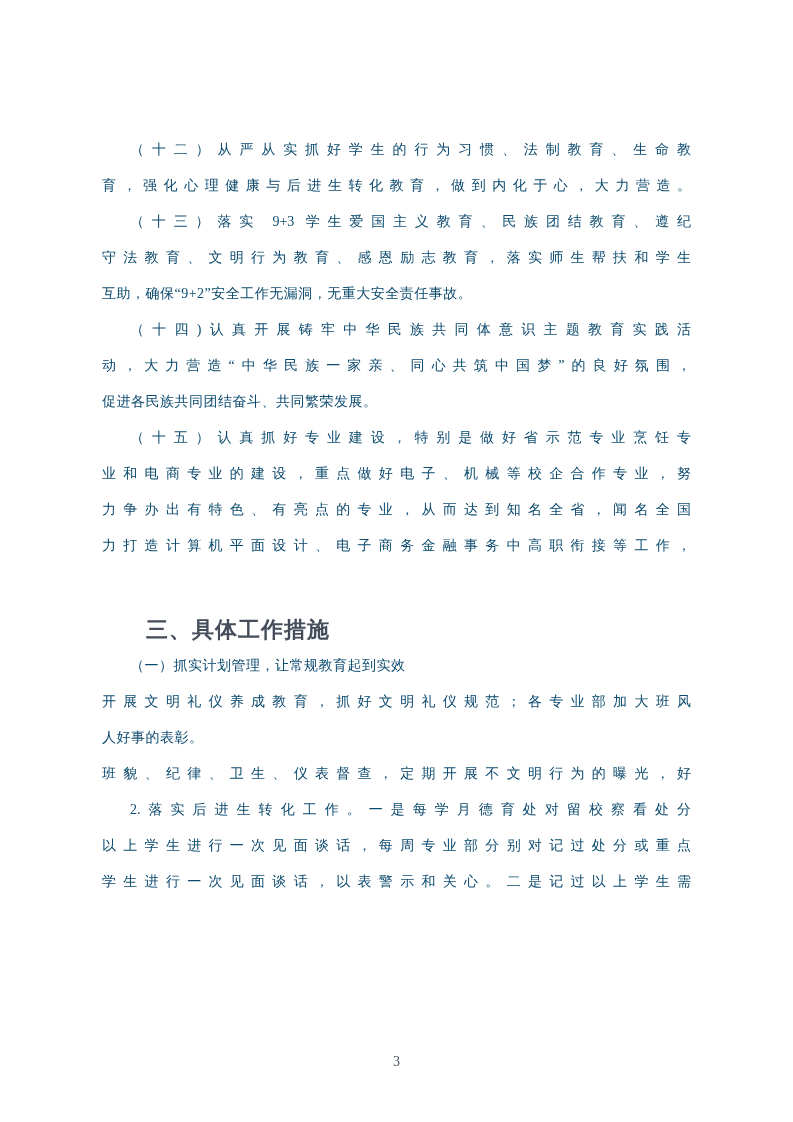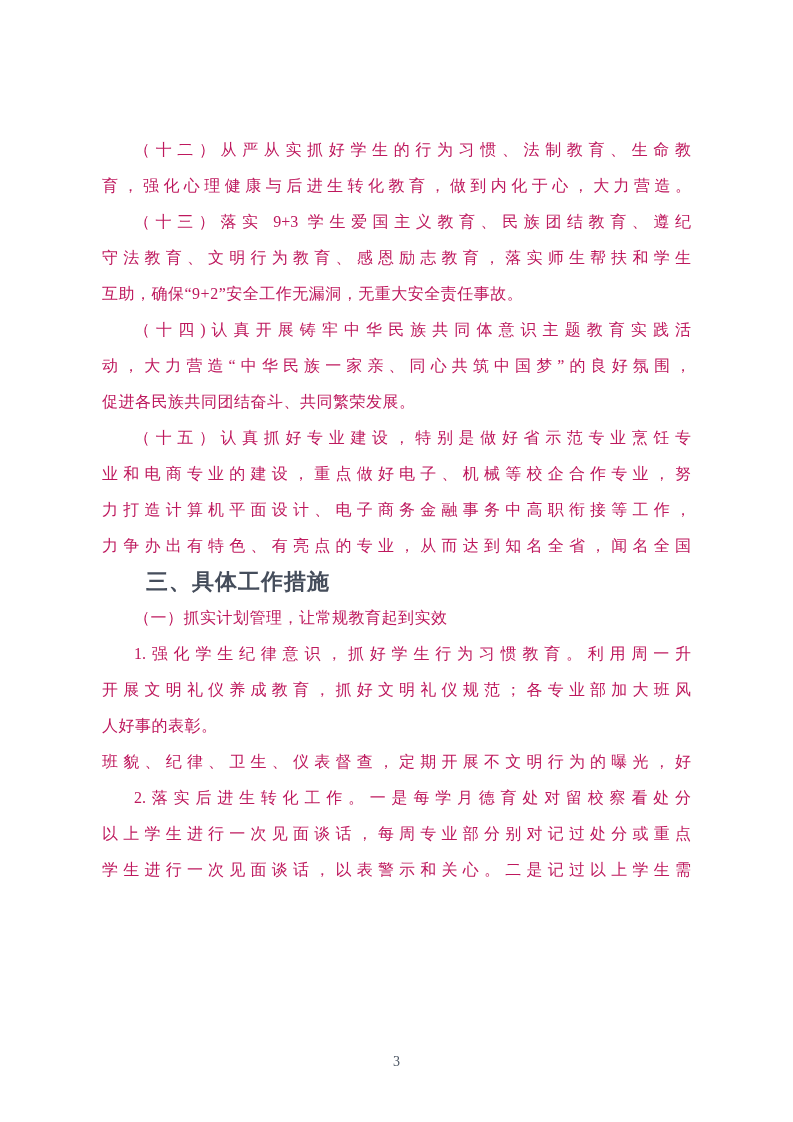--- a/index.html
+++ b/index.html
@@ -17,42 +17,43 @@
   }
   .content {
     position: absolute;
     left: 102px;
     top: 132px;
     width: 589px;
   }
   .line {
     height: 36px;
     line-height: 36px;
-    font-size: 16px;
-    color: #be185d;
+    font-size: 14px;
+    color: #0c4a6e;
     letter-spacing: 0.5px;
     white-space: nowrap;
   }
   .line.fill {
     white-space: normal;
     text-align: justify;
     text-align-last: justify;
     letter-spacing: 0;
   }
   .line.indent {
     text-indent: 2em;
   }
   .line.heading {
     font-family: "Liberation Sans", "DejaVu Sans", sans-serif;
     font-weight: bold;
     font-size: 22px;
     color: #454d5b;
     letter-spacing: 1px;
   }
   .line.gap {
+    margin-top: 48px;
   }
   .page-number {
     position: absolute;
     top: 1054px;
     left: 0;
     width: 100%;
     text-align: center;
     font-size: 14px;
     color: #4b5563;
     font-family: "Liberation Serif", "DejaVu Serif", serif;
@@ -67,25 +68,24 @@
   <div class="line indent fill">（十二）从严从实抓好学生的行为习惯、法制教育、生命教</div>
       <div class="line fill">育，强化心理健康与后进生转化教育，做到内化于心，大力营造。</div>
       <div class="line indent fill">（十三）落实 9+3 学生爱国主义教育、民族团结教育、遵纪</div>
       <div class="line fill">守法教育、文明行为教育、感恩励志教育，落实师生帮扶和学生</div>
       <div class="line">互助，确保“9+2”安全工作无漏洞，无重大安全责任事故。</div>
       <div class="line indent fill">（十四)认真开展铸牢中华民族共同体意识主题教育实践活</div>
       <div class="line fill">动，大力营造“中华民族一家亲、同心共筑中国梦”的良好氛围，</div>
       <div class="line">促进各民族共同团结奋斗、共同繁荣发展。</div>
       <div class="line indent fill">（十五）认真抓好专业建设，特别是做好省示范专业烹饪专</div>
       <div class="line fill">业和电商专业的建设，重点做好电子、机械等校企合作专业，努</div>
+      <div class="line fill">力争办出有特色、有亮点的专业，从而达到知名全省，闻名全国</div>
       <div class="line fill">力打造计算机平面设计、电子商务金融事务中高职衔接等工作，</div>
-      <div class="line fill">力争办出有特色、有亮点的专业，从而达到知名全省，闻名全国</div>
       <div class="line indent heading gap">三、具体工作措施</div>
       <div class="line indent">（一）抓实计划管理，让常规教育起到实效</div>
-      <div class="line indent fill">1.强化学生纪律意识，抓好学生行为习惯教育。利用周一升</div>
       <div class="line fill">开展文明礼仪养成教育，抓好文明礼仪规范；各专业部加大班风</div>
       <div class="line">人好事的表彰。</div>
       <div class="line fill">班貌、纪律、卫生、仪表督查，定期开展不文明行为的曝光，好</div>
       <div class="line indent fill">2.落实后进生转化工作。一是每学月德育处对留校察看处分</div>
       <div class="line fill">以上学生进行一次见面谈话，每周专业部分别对记过处分或重点</div>
       <div class="line fill">学生进行一次见面谈话，以表警示和关心。二是记过以上学生需</div>
     </div>
   <div class="page-number">3</div>
 </div>
 

